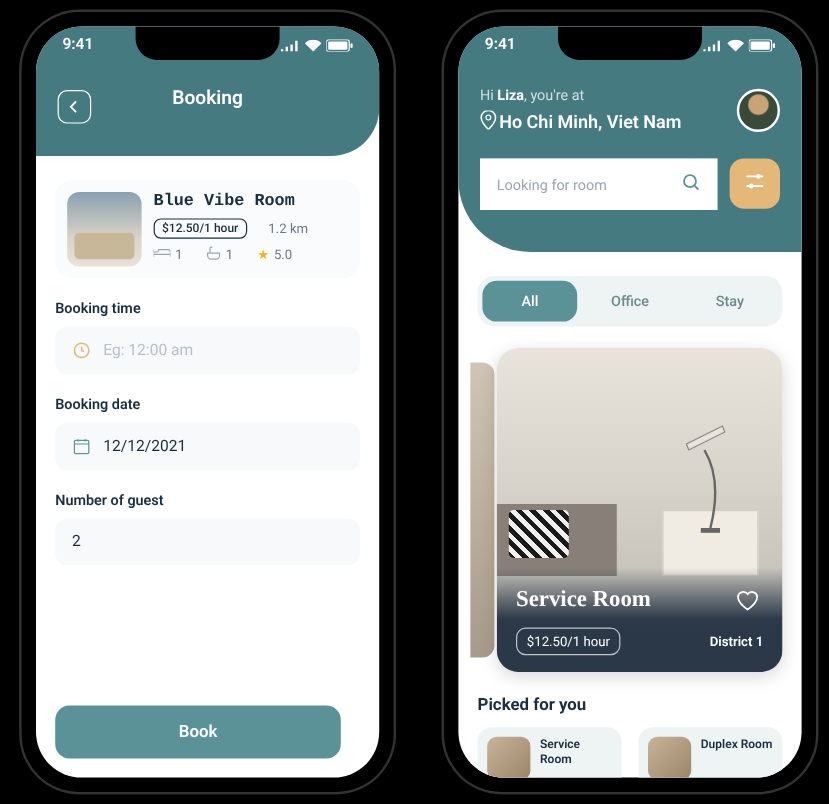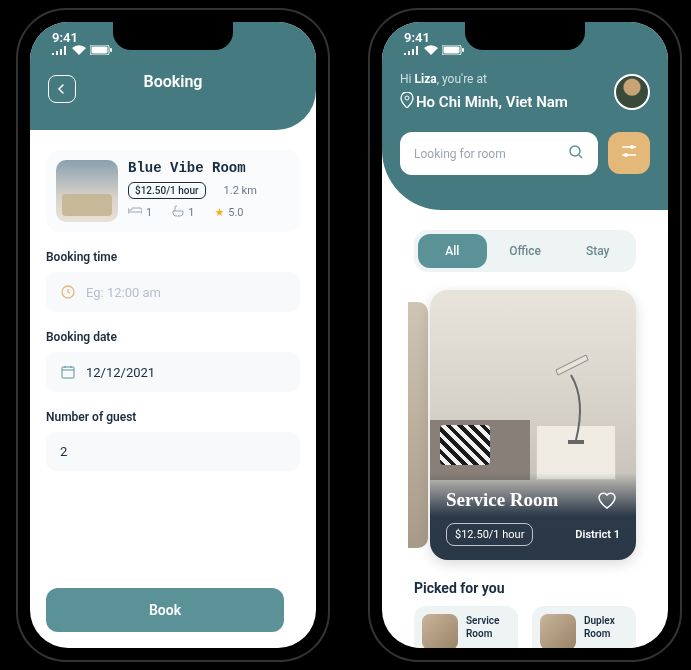--- a/index.html
+++ b/index.html
@@ -47,21 +47,20 @@
     top: 8px;
     left: 0;
     right: 0;
     display: flex;
     justify-content: space-between;
     padding: 0 22px;
     font-size: 13px;
     font-weight: 600;
     z-index: 50;
     color: #fff;
-    flex-direction: column;
   }
   .status-right { display: flex; gap: 4px; align-items: center; }
 
   
   .booking-header {
     background: #447a80;
     height: 108px;
     padding-top: 50px;
     color: #fff;
     text-align: center;
@@ -166,39 +165,39 @@
     height: 36px;
     border-radius: 50%;
     background: radial-gradient(circle at 50% 35%, #c8a375 30%, #3a4a3a 35%);
     border: 2px solid #fff;
   }
   .location-row { display: flex; align-items: center; gap: 2px; margin-top: 6px; font-size: 15px; font-weight: 600; }
   .search-row { display: flex; gap: 10px; margin-top: 20px; }
   .search-box {
     flex: 1;
     background: #fff;
-    border-radius: 12px;
+    border-radius: 0;
     padding: 12px 14px;
     display: flex;
     align-items: center;
     justify-content: space-between;
     font-size: 12px;
     color: #9aa5b0;
   }
   .filter-btn {
     width: 42px;
     height: 42px;
     background: #e3b878;
     border-radius: 12px;
     display: flex;
     align-items: center;
     justify-content: center;
   }
 
-  .home-body { padding: 20px 32px 0; }
+  .home-body { padding: 20px 16px 0; }
   .tabs {
     display: flex;
     background: #eef3f4;
     border-radius: 14px;
     padding: 4px;
     gap: 4px;
   }
   .tab {
     flex: 1;
     text-align: center;

